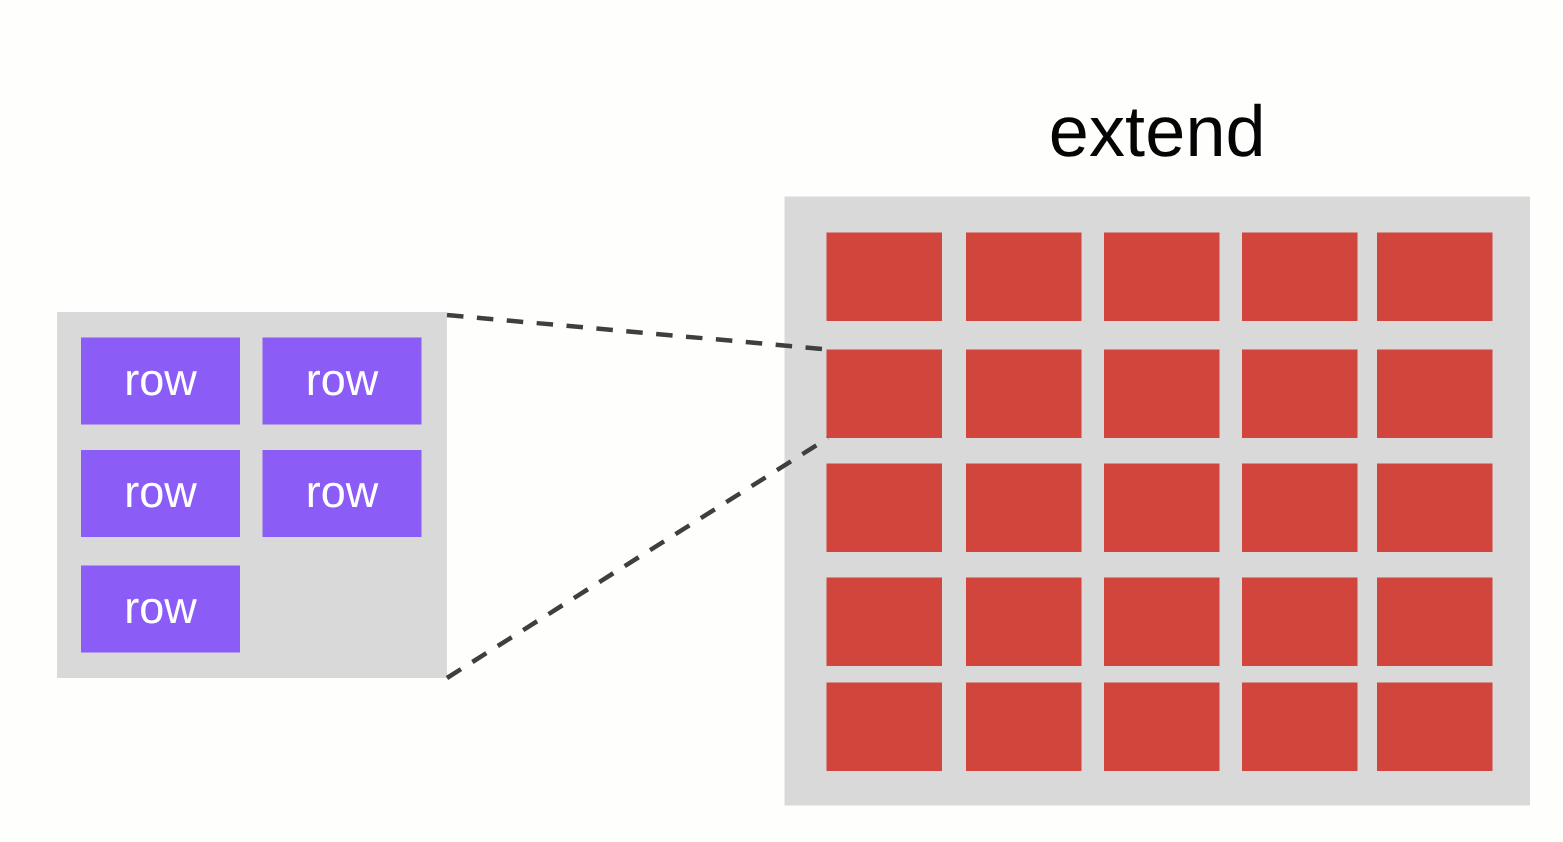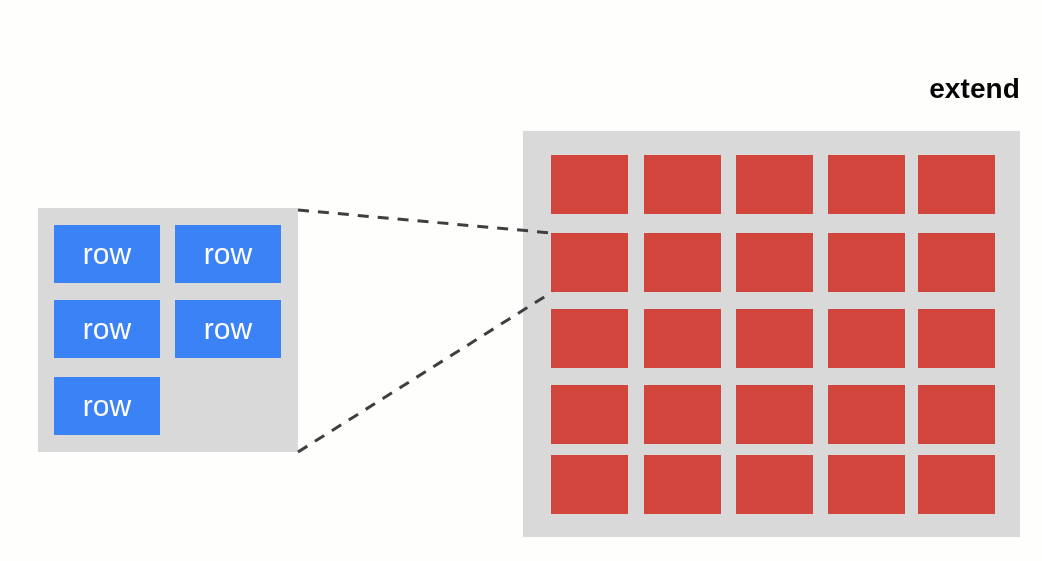--- a/index.html
+++ b/index.html
@@ -15,25 +15,25 @@
   }
   #canvas {
     position: relative;
     width: 1042px;
     height: 561px;
   }
 
   
   .group-title {
     position: absolute;
-    font-size: 28px;
+    font-size: 48px;
     line-height: 42px;
     color: #050505;
-    font-weight: 700;
-    text-align: right;
+    font-weight: 400;
+    text-align: center;
     white-space: nowrap;
     letter-spacing: 0.1px;
   }
   #page-title {
     left: 38px;
     top: 143px;
     width: 260px;
   }
   #extend-title {
     left: 523px;
@@ -55,21 +55,21 @@
   #extend-box {
     left: 523px;
     top: 131px;
     width: 497px;
     height: 406px;
   }
 
   
   .row-block {
     position: absolute;
-    background: #3b82f6;
+    background: #8b5cf6;
     color: #ffffff;
     font-size: 30px;
     line-height: 58px;
     text-align: center;
     white-space: nowrap;
     overflow: hidden;
   }
   .page-cell {
     width: 106px;
     height: 58px;

